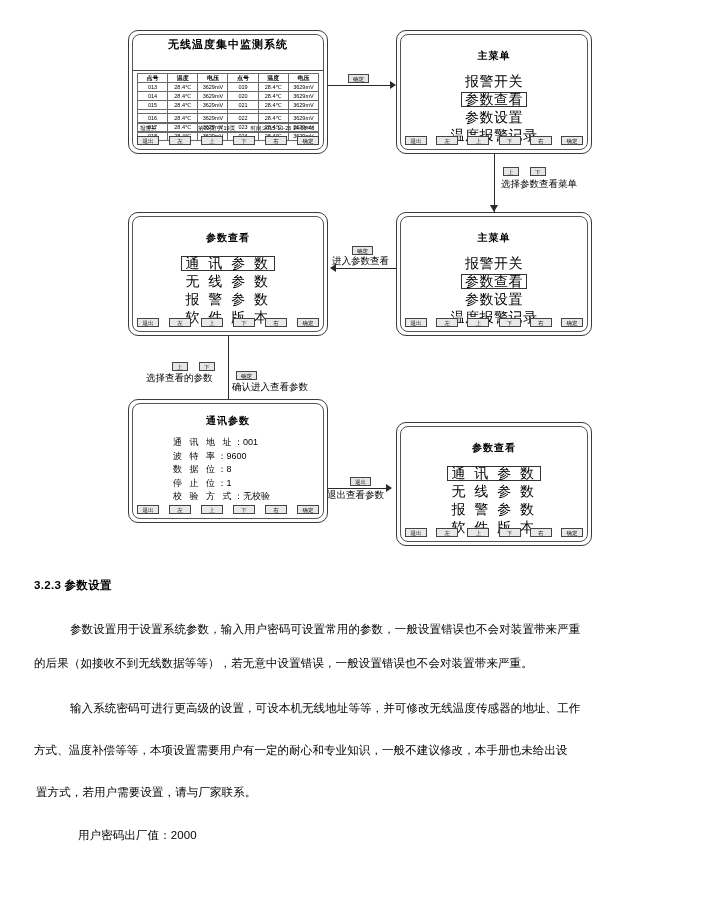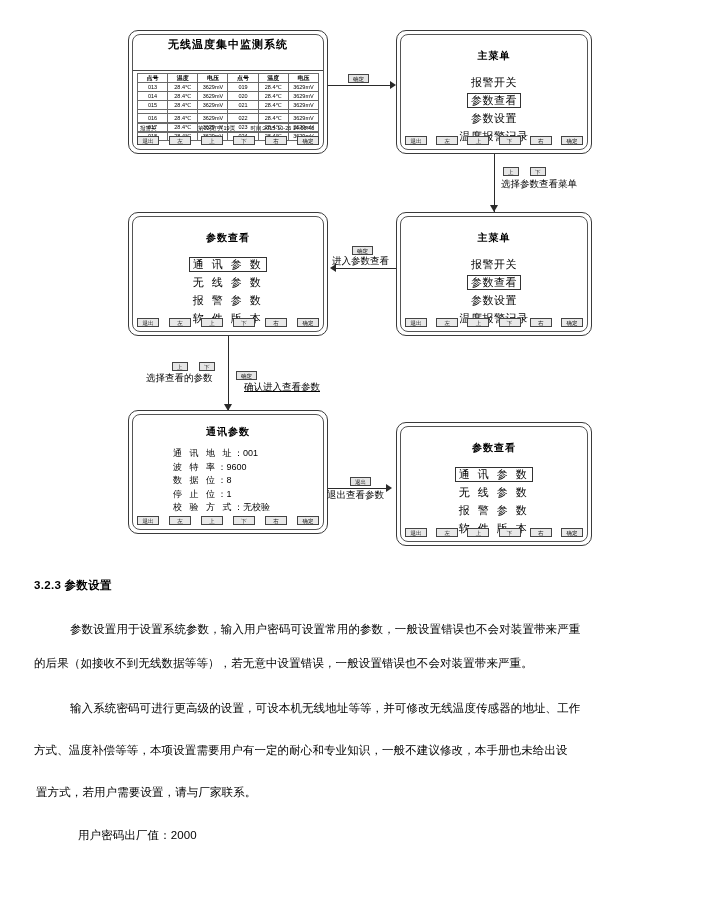--- a/index.html
+++ b/index.html
@@ -71,21 +71,21 @@
     font-size: 10px;
     font-weight: 600;
     margin-top: 14px;
     letter-spacing: 1px;
   }
   .menu-list {
     margin-top: 9px;
     text-align: center;
   }
   .menu-item {
-    font-size: 11px;
+    font-size: 14px;
     line-height: 13px;
     letter-spacing: 0.5px;
     display: inline-block;
     padding: 0 3px;
     border: 1px solid transparent;
   }
   .menu-row { text-align: center; }
   .menu-item.selected {
     border: 1px solid #333;
     background: #fff;
@@ -375,23 +375,23 @@
 <div class="arrow arrow-left" style="left:330px; top:264px;"></div>
 <div class="flow-key" style="left:352px; top:246px;">确定</div>
 <div class="flow-label" style="left:332px; top:255px;">进入参数查看</div>
 
 <div class="ln" style="left:228px; top:336px; width:1px; height:82px;"></div>
 <div class="arrow arrow-down" style="left:224px; top:404px;"></div>
 <div class="flow-key" style="left:172px; top:362px;">上</div>
 <div class="flow-key" style="left:199px; top:362px;">下</div>
 <div class="flow-label" style="left:146px; top:372px;">选择查看的参数</div>
 <div class="flow-key" style="left:236px; top:371px;">确定</div>
-<div class="flow-label" style="left:244px; top:381px;text-decoration:underline;">确认进入查看参数</div>
-
-<div class="panel" style="left:128px; top:410px; width:200px; height:124px;">
+<div class="flow-label" style="left:232px; top:381px;">确认进入查看参数</div>
+
+<div class="panel" style="left:128px; top:399px; width:200px; height:124px;">
   <div class="panel-inner">
     <div class="panel-body">
       <div class="menu-title" style="margin-top:10px;">通讯参数</div>
       <div class="param-list">
         <div class="param-row">
           <span class="param-label">通 讯 地 址</span><span class="param-colon">：</span><span>001</span>
         </div>
         <div class="param-row">
           <span class="param-label">波  特  率</span><span class="param-colon">：</span><span>9600</span>
         </div>

